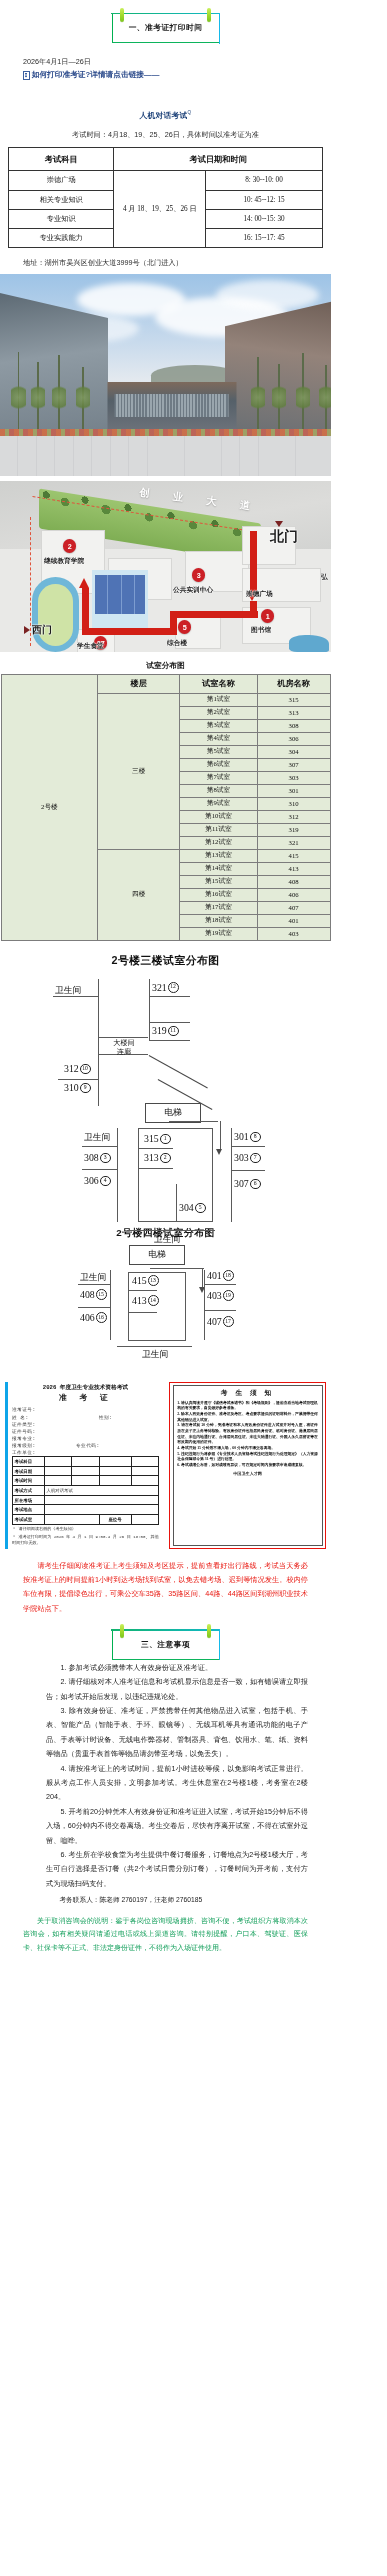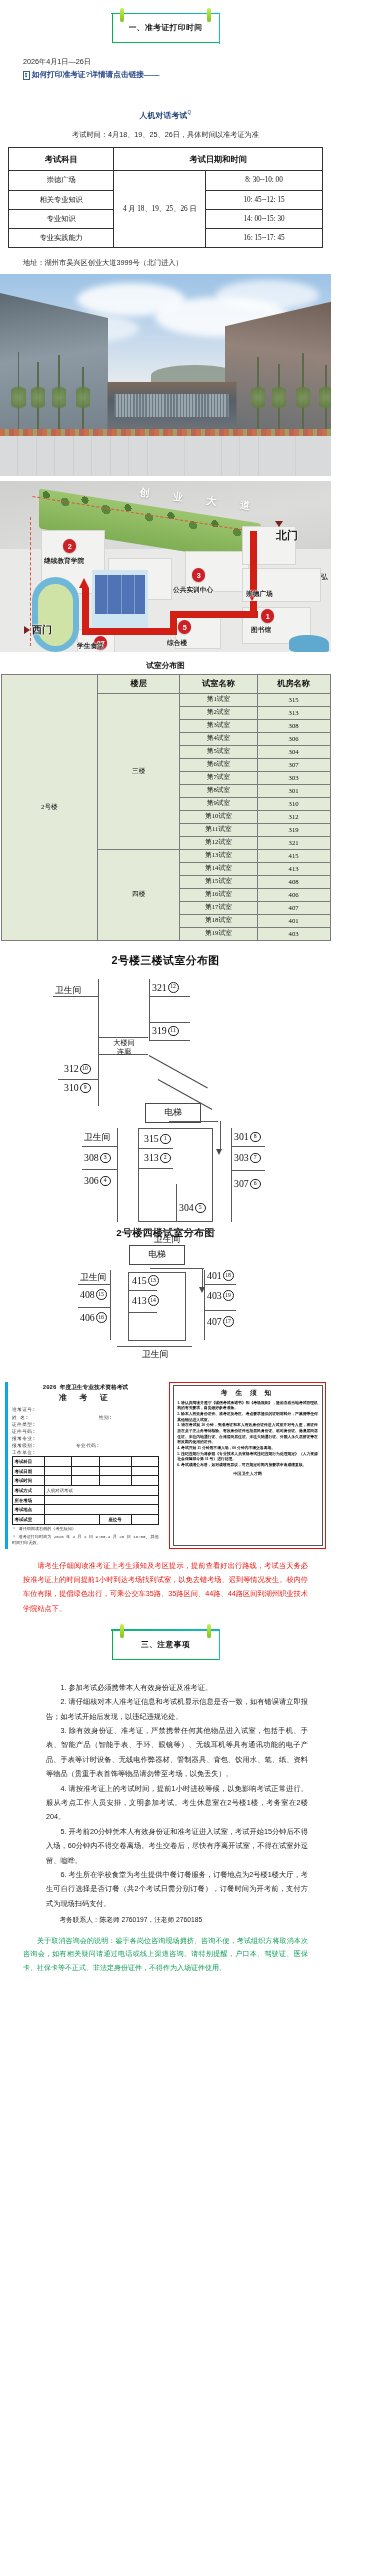--- a/index.html
+++ b/index.html
@@ -424,21 +424,21 @@
     <span class="mlabel" style="left:44px;top:76px;">继续教育学院</span>
     <span class="marker" style="left:192px;top:87px;">3</span>
     <span class="mlabel" style="left:173px;top:105px;">公共实训中心</span>
     <span class="marker" style="left:261px;top:128px;">1</span>
     <span class="mlabel" style="left:251px;top:145px;">图书馆</span>
     <span class="marker" style="left:178px;top:139px;">5</span>
     <span class="mlabel" style="left:167px;top:158px;">综合楼</span>
     <span class="marker" style="left:94px;top:155px;">27</span>
 
     <span class="gate-tri" style="left:275px;top:40px;"></span>
-    <span class="mlabel" style="left:276px;top:47px;font-size:11px;">北门</span>
+    <span class="mlabel" style="left:270px;top:47px;font-size:14px;">北门</span>
     <span class="gate-tri west" style="left:24px;top:145px;"></span>
     <span class="mlabel" style="left:32px;top:142px;font-size:10px;">西门</span>
     <span class="mlabel" style="left:246px;top:109px;">崇德广场</span>
     <span class="mlabel" style="left:321px;top:92px;">弘</span>
     <span class="mlabel" style="left:77px;top:161px;">学生食堂</span>
   </div>
 
   <div class="tbl-title">试室分布图</div>
   <table class="rooms">
     <tbody>
@@ -789,21 +789,21 @@
   <div class="banner-wrap">
     <div class="banner">
       <span class="edge-t"></span>
       <span class="edge-r"></span>
       <span class="pin left"></span>
       <span class="pin right"></span>
       <span class="banner-title">三、注意事项</span>
     </div>
   </div>
 
-  <div class="notes" style="margin-top:21px;padding-left:46px;">
+  <div class="notes" style="margin-top:1px;padding-left:46px;">
     <div class="note">1. 参加考试必须携带本人有效身份证及准考证。</div>
     <div class="note">2. 请仔细核对本人准考证信息和考试机显示信息是否一致，如有错误请立即报告；如考试开始后发现，以违纪违规论处。</div>
     <div class="note">3. 除有效身份证、准考证，严禁携带任何其他物品进入试室，包括手机、手表、智能产品（智能手表、手环、眼镜等）、无线耳机等具有通讯功能的电子产品、手表等计时设备、无线电作弊器材、管制器具、背包、饮用水、笔、纸、资料等物品（贵重手表首饰等物品请勿带至考场，以免丢失）。</div>
     <div class="note">4. 请按准考证上的考试时间，提前1小时进校等候，以免影响考试正常进行。服从考点工作人员安排，文明参加考试。考生休息室在2号楼1楼，考务室在2楼204。</div>
     <div class="note">5. 开考前20分钟凭本人有效身份证和准考证进入试室，考试开始15分钟后不得入场，60分钟内不得交卷离场。考生交卷后，尽快有序离开试室，不得在试室外逗留、喧哗。</div>
     <div class="note">6. 考生所在学校食堂为考生提供中餐订餐服务，订餐地点为2号楼1楼大厅，考生可自行选择是否订餐（共2个考试日需分别订餐），订餐时间为开考前，支付方式为现场扫码支付。</div>
     <div class="contact">考务联系人：陈老师 2760197，汪老师 2760185</div>
   </div>
 
   <div class="footer-green">

